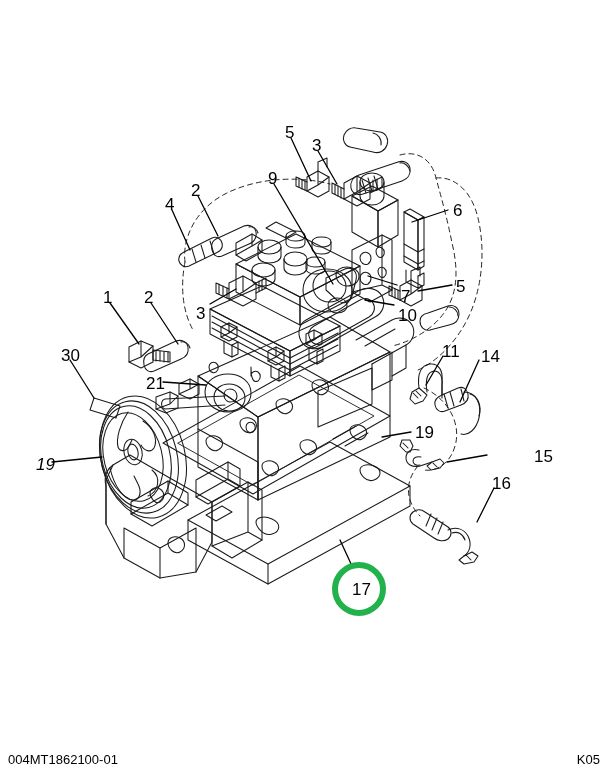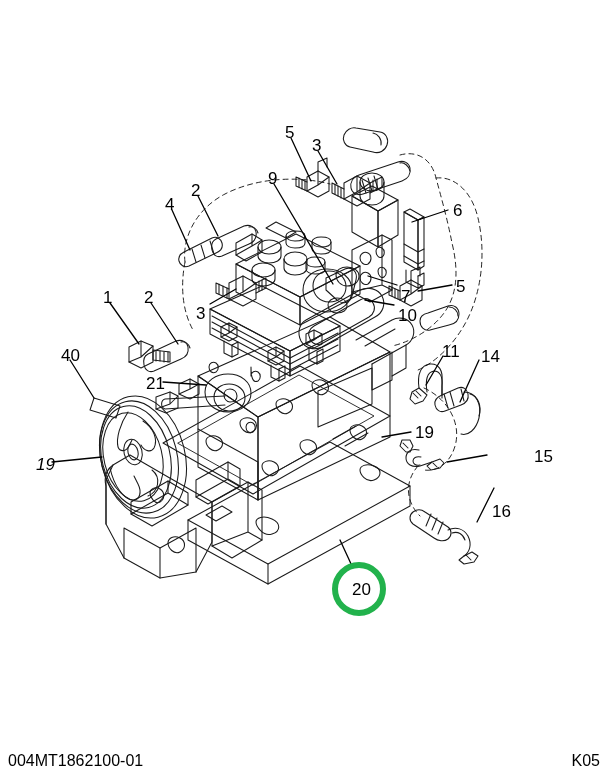--- a/index.html
+++ b/index.html
@@ -16,21 +16,21 @@
     font-family:"Liberation Sans", sans-serif;
     font-size:17px;
     line-height:17px;
     color:#000;
     white-space:nowrap;
     user-select:none;
   }
   .footer-text{
     position:absolute;
     font-family:"Liberation Sans", sans-serif;
-    font-size:16px;
+    font-size:13px;
     color:#000;
     white-space:nowrap;
   }
   #footer-left{left:8px;top:752px;}
   #footer-right{right:10px;top:752px;margin-left:13px;}
 </style>
 </head>
 <body>
 
 <div id="diagram-root">
@@ -391,24 +391,24 @@
       <div class="callout-label" style="left: 165px; top: 196px;">4</div>
       <div class="callout-label" style="left: 285px; top: 124px;">5</div>
       <div class="callout-label" style="left: 456px; top: 278px;">5</div>
       <div class="callout-label" style="left: 453px; top: 202px;">6</div>
       <div class="callout-label" style="left: 401px; top: 288px;">7</div>
       <div class="callout-label" style="left: 268px; top: 170px;">9</div>
       <div class="callout-label" style="left: 398px; top: 307px;">10</div>
       <div class="callout-label" style="left: 442px; top: 343px;">11</div>
       <div class="callout-label" style="left: 481px; top: 348px;">14</div>
       <div class="callout-label" style="left: 490px; top: 448px; margin-left: 44px;">15</div>
-      <div class="callout-label" style="left: 492px; top: 475px; margin-top: 28px;">16</div>
-      <div class="callout-label" style="left: 352px; top: 581px;">20</div>
+      <div class="callout-label" style="left: 492px; top: 475px;">16</div>
+      <div class="callout-label" style="left: 352px; top: 581px;">17</div>
       <div class="callout-label" style="left: 415px; top: 424px;">19</div>
       <div class="callout-label" style="left: 36px; top: 456px; font-style: italic;">19</div>
-      <div class="callout-label" style="left: 61px; top: 347px;">40</div>
+      <div class="callout-label" style="left: 61px; top: 347px;">30</div>
       <div class="callout-label" style="left: 146px; top: 375px;">21</div>
     </div>
 
   <div class="footer-text" id="footer-left">004MT1862100-01</div>
   <div class="footer-text" id="footer-right">K05</div>
 
 </div>
 
 </body></html>

